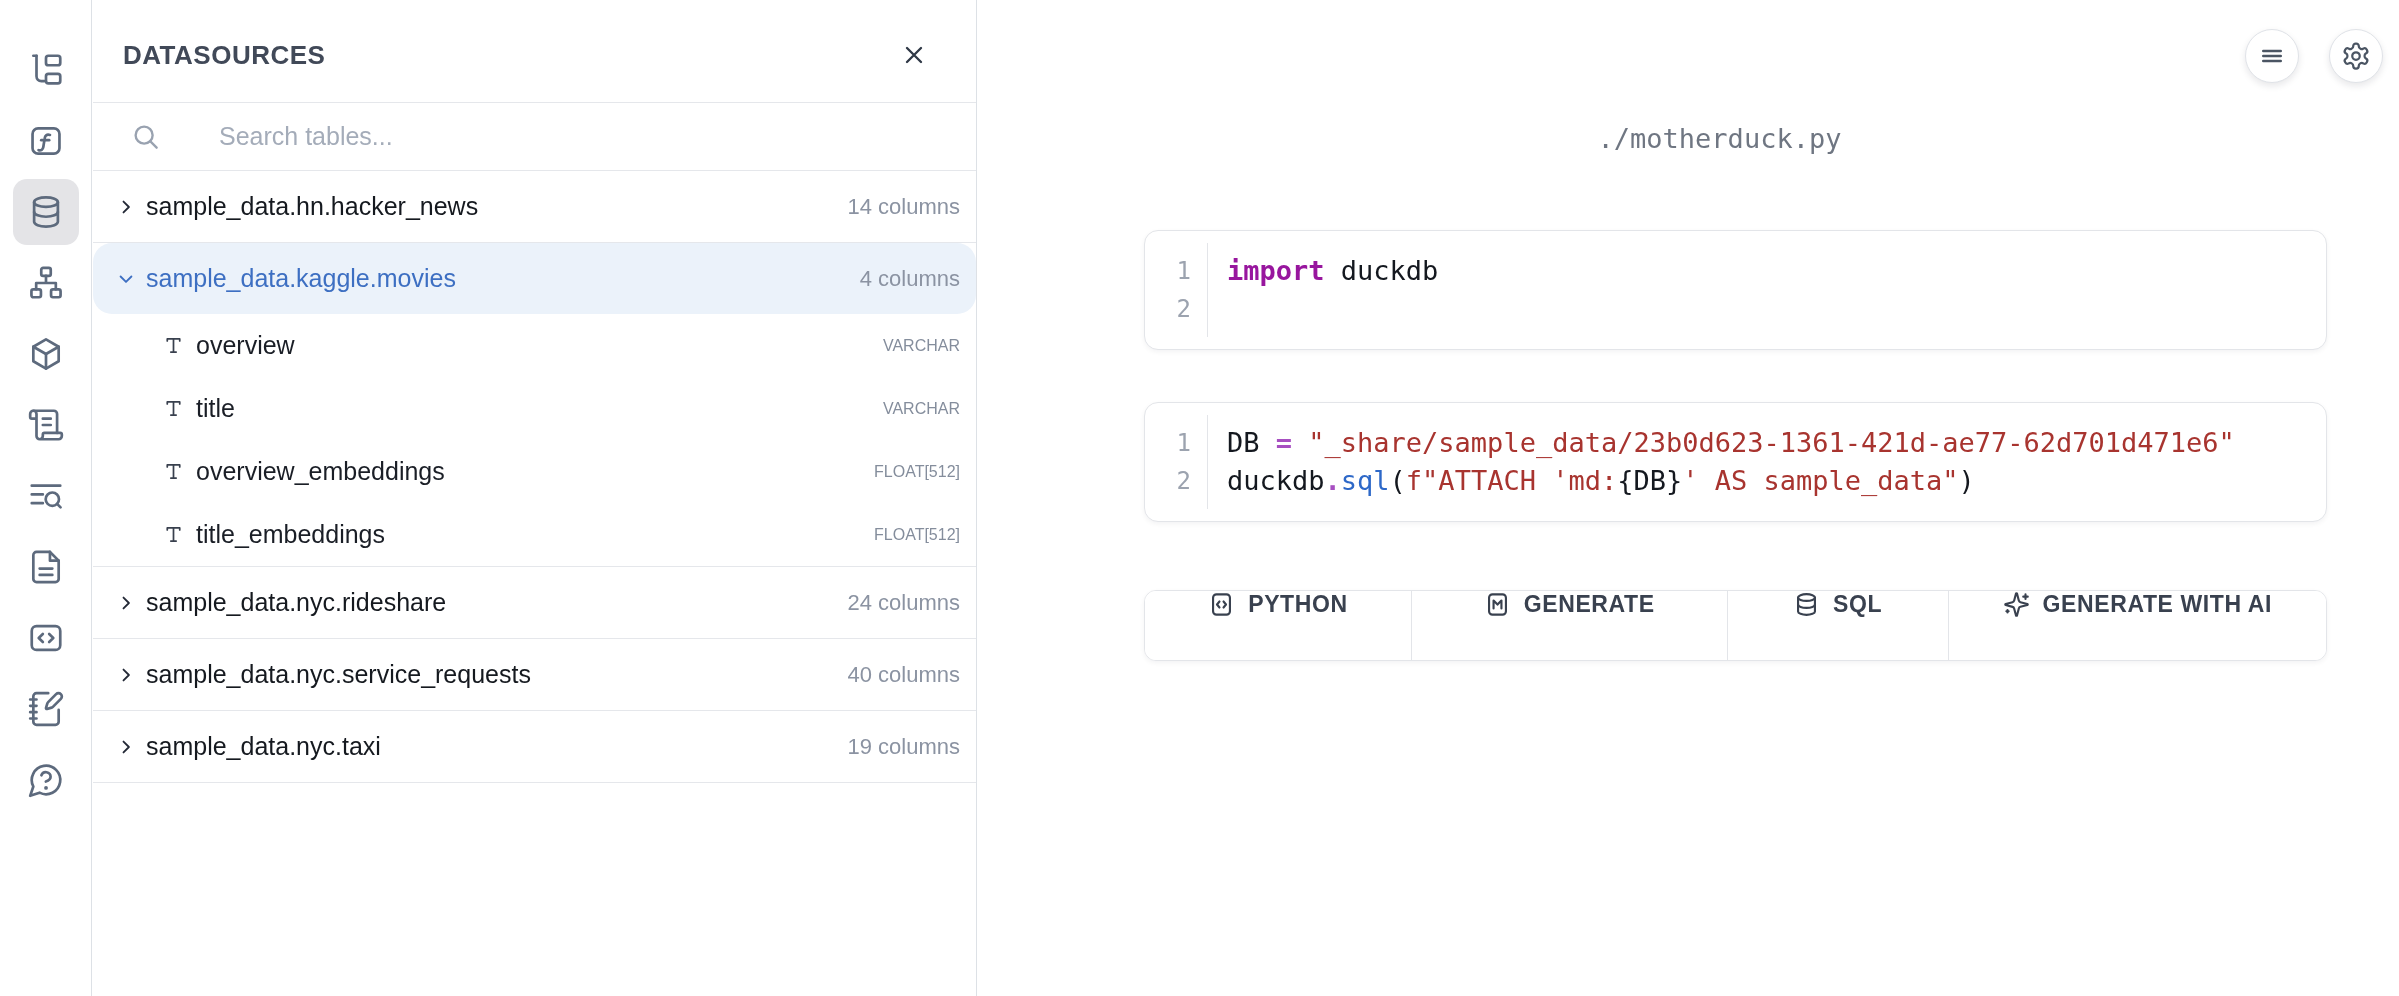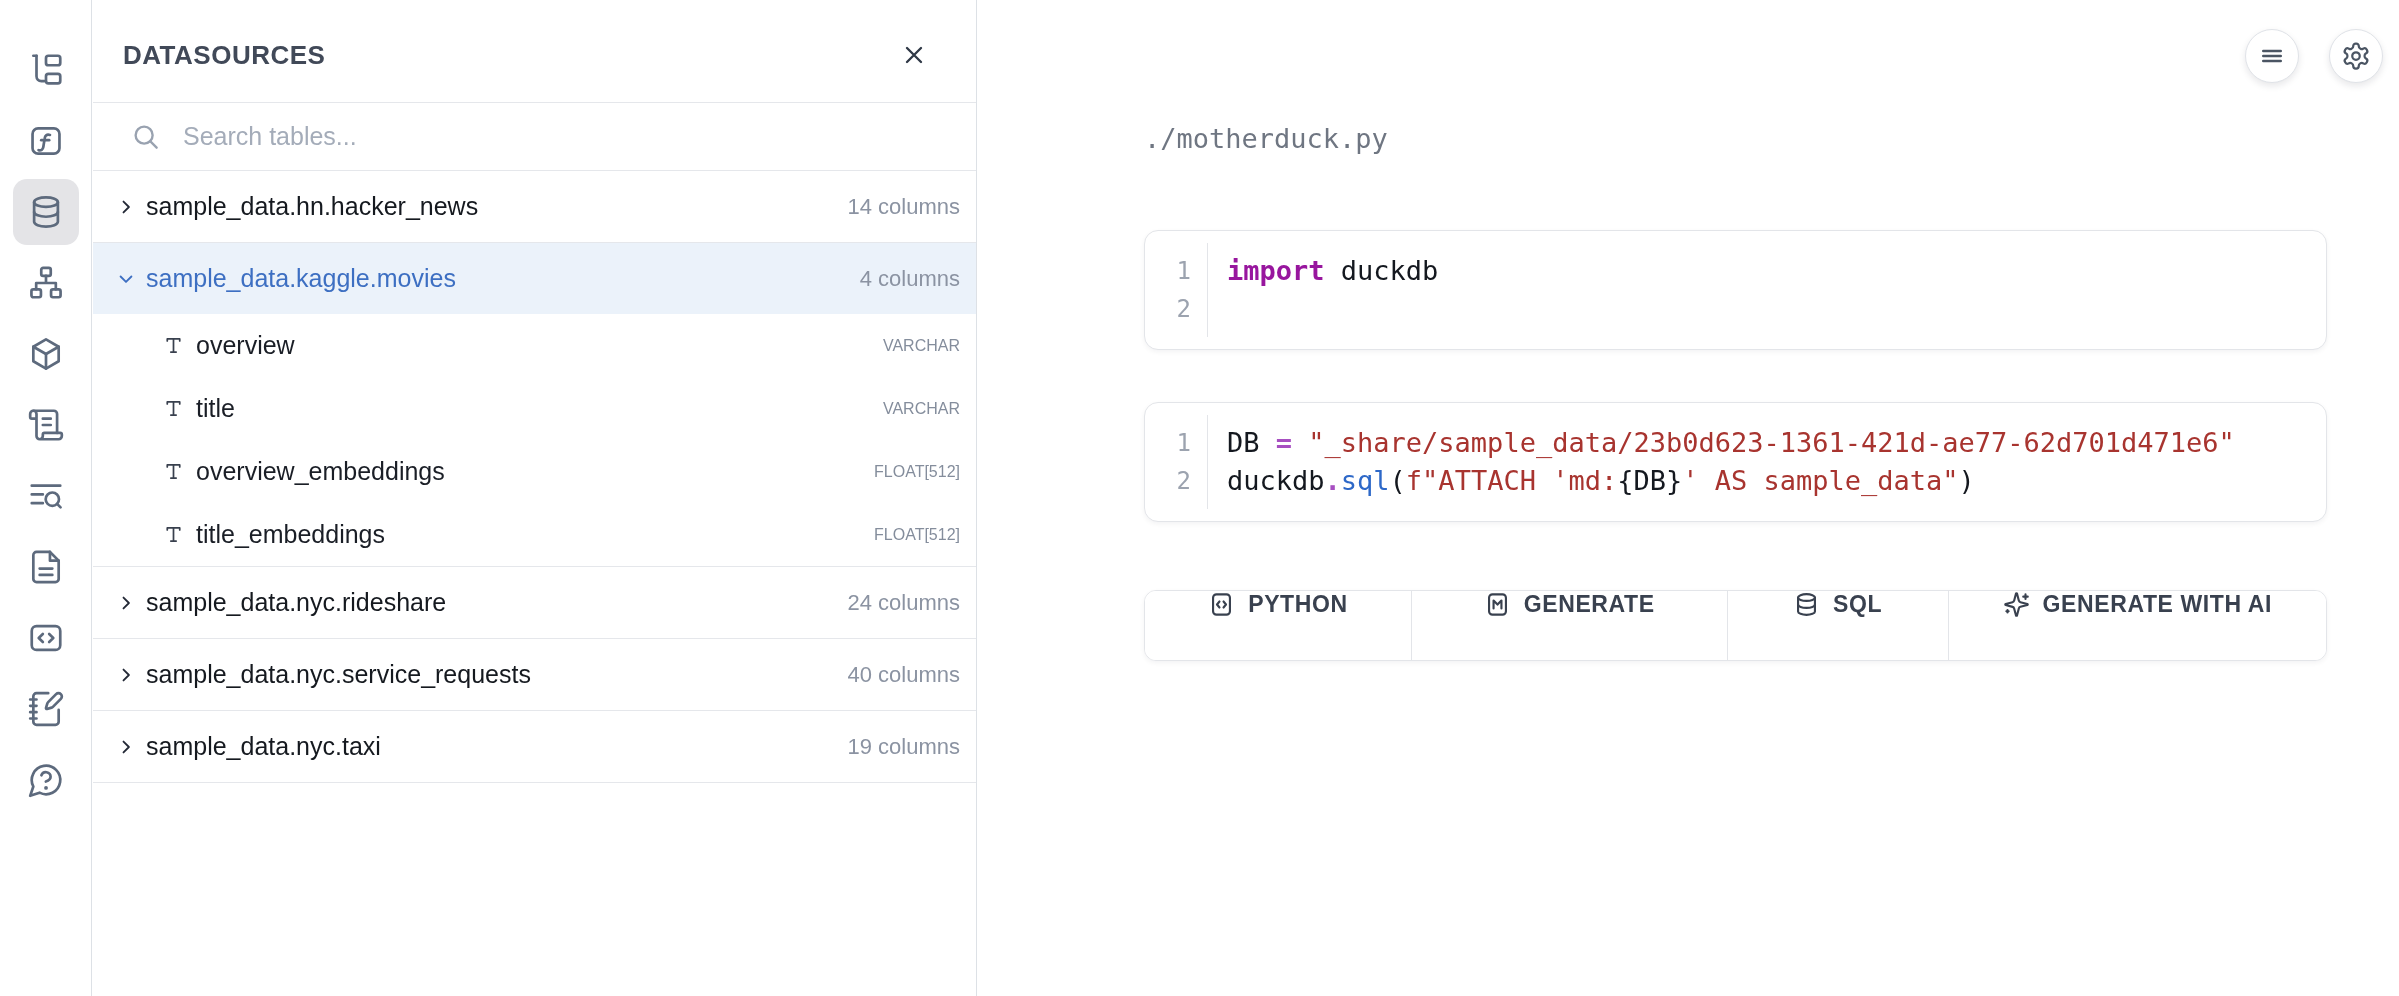--- a/index.html
+++ b/index.html
@@ -24,50 +24,50 @@
   .icon{display:inline-flex;align-items:center;justify-content:center;line-height:0;}
   .icon svg{display:block;}
 
   
   .panel{position:absolute;left:93px;top:0;width:884px;height:996px;background:#fff;border-right:1px solid var(--panel-border);}
   .panel-header{height:103px;display:flex;align-items:center;padding:8px 40px 0 30px;border-bottom:1px solid var(--border);}
   .panel-title{font-size:26px;font-weight:700;color:var(--heading);letter-spacing:.5px;}
   .close-btn{margin-left:auto;background:none;border:none;color:#2F3846;cursor:pointer;width:44px;height:44px;
     display:flex;align-items:center;justify-content:center;}
   .close-btn svg{width:28px;height:28px;}
-  .search-row{height:68px;display:flex;padding:0 24px 0 38px;border-bottom:1px solid var(--border);}
+  .search-row{height:68px;display:flex;padding:0 24px 0 38px;border-bottom:1px solid var(--border);gap:36px;}
   .search-row .icon{color:#99A2B0;margin-right:22px;}
   .search-row .icon svg{width:30px;height:30px;}
   .search-input{flex:1;border:none;outline:none;font-size:25px;color:var(--text-dark);font-family:inherit;background:transparent;}
   .search-input::placeholder{color:#A4ACB9;}
 
   .table-group{border-bottom:1px solid var(--border);}
   .table-row{height:71px;display:flex;align-items:center;padding:0 16px 0 22px;cursor:pointer;background:#fff;}
   .table-row .chev{color:#232936;width:22px;}
   .table-row .chev svg{width:20px;height:20px;}
   .t-name{margin-left:9px;font-size:25px;color:#15191F;}
   .t-count{margin-left:auto;font-size:22px;color:var(--muted);}
-  .table-row.selected{background:var(--selected-bg);}
+  .table-row.selected{background:var(--selected-bg);border-radius:19px;}
   .table-row.selected .t-name{color:var(--accent-blue);}
   .table-row.selected .chev{color:var(--accent-blue);}
   .col-row{height:63px;display:flex;align-items:center;padding:0 16px 0 68px;background:#fff;}
   .col-row .ticon{color:#39404E;width:24px;}
   .col-row .ticon svg{width:23px;height:23px;}
   .c-name{margin-left:11px;font-size:25px;color:#1A1E26;}
   .c-type{margin-left:auto;font-size:16px;color:#848D9C;}
 
   
   .main{position:absolute;left:978px;top:0;width:1421px;height:996px;background:#fff;}
   .circle-btn{position:absolute;width:54px;height:54px;border-radius:50%;background:#fff;border:1px solid #E0E3E8;
     box-shadow:0 3px 7px rgba(15,23,42,.10);display:flex;align-items:center;justify-content:center;color:#4B5563;cursor:pointer;}
   .circle-btn svg{width:30px;height:30px;}
   #menu-btn{left:1267px;top:29px;}
   #settings-btn{left:1351px;top:29px;}
 
-  .filename{position:absolute;left:166px;top:123px;width:1183px;text-align:left;
+  .filename{position:absolute;left:150px;top:123px;width:1183px;text-align:center;
     font-family:"DejaVu Sans Mono","Liberation Mono",monospace;font-size:27px;color:#6F7682;}
 
   .cells{position:absolute;left:166px;top:230px;width:1183px;display:flex;flex-direction:column;gap:52px;}
   .cell{background:#fff;border:1px solid #E3E5E9;border-radius:14px;box-shadow:0 2px 5px rgba(15,23,42,.05);
     display:flex;overflow:hidden;cursor:text;}
   .gutter-col{width:63px;flex:0 0 63px;border-right:1px solid #E3E5E9;margin:12px 0;padding:9px 16px 9px 0;text-align:right;}
   .ln{font-family:"DejaVu Sans Mono","Liberation Mono",monospace;font-size:24px;line-height:38px;color:var(--gutter-num);}
   .code-col{padding:21px 20px 21px 19px;}
   .code-line{font-family:"DejaVu Sans Mono","Liberation Mono",monospace;font-size:27px;line-height:38px;
     white-space:pre;color:var(--code-plain);}

